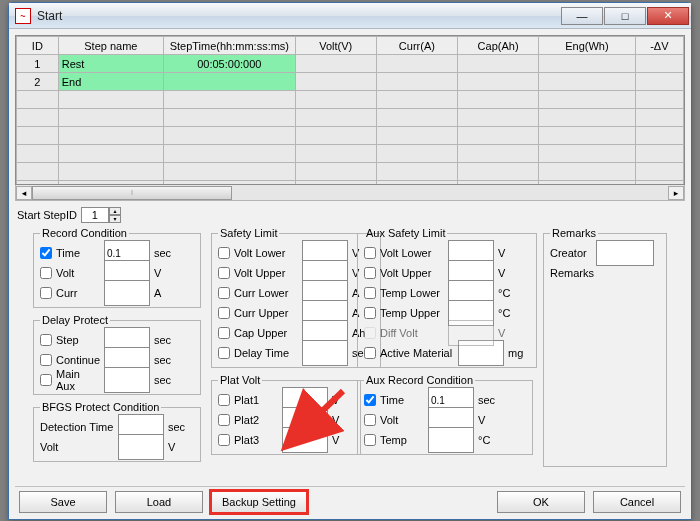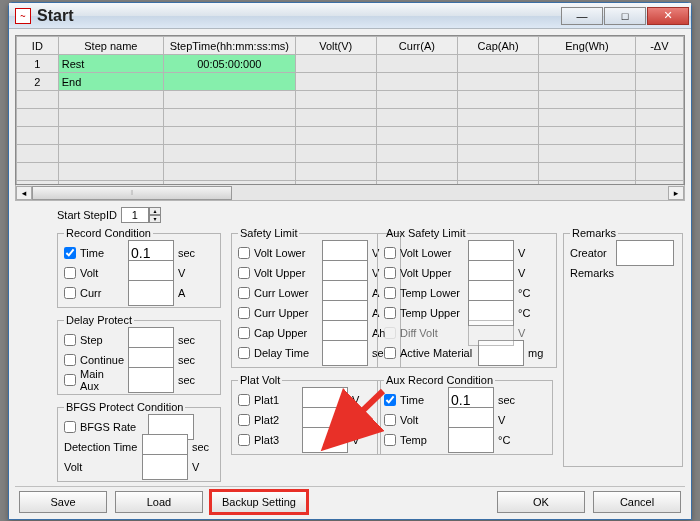--- a/index.html
+++ b/index.html
@@ -35,21 +35,21 @@
     border-bottom: 1px solid #b0b8c0;
   }
   .app-icon {
     width: 16px; height: 16px;
     background: #fff;
     border: 1px solid #c00;
     display: flex; align-items: center; justify-content: center;
     font-size: 9px; color: #c00; font-weight: bold;
     margin-right: 6px;
   }
-  .title-text { flex: 1; color: #222; font-size: 16px; font-weight: bold; }
+  .title-text { flex: 1; color: #222; font-size: 12px; }
   .winbtn {
     width: 42px; height: 18px;
     margin-left: 1px;
     border: 1px solid #888;
     background: linear-gradient(to bottom, #f2f5f9, #d4dde8);
     display: flex; align-items: center; justify-content: center;
     font-size: 11px;
   }
   .winbtn.close { background: linear-gradient(to bottom, #e97f79, #c9433b); color: #fff; border-color: #a03028; }
 
@@ -120,45 +120,44 @@
     position: absolute; left: 0; top: 0; width: 200px; height: 14px;
     background: linear-gradient(to bottom,#f4f4f4,#d4d4d4);
     border: 1px solid #999;
     display:flex; align-items:center; justify-content:center; font-size:8px; color:#bbb;
   }
 
   .panels {
     flex: 1;
     padding: 6px 2px 0 2px;
     position: relative;
-    margin-left: 40px;
   }
   .row1 { display: flex; align-items: center; gap: 4px; margin-bottom: 4px; }
   .spinner {
     display: inline-flex; align-items: center;
   }
   .spinner input { width: 28px; height: 16px; font-size: 11px; text-align: center; border: 1px solid #8a8a8a; }
   .spinner .sp { display:flex; flex-direction:column; }
   .spinner .sb { width:12px; height:8px; border:1px solid #8a8a8a; background:#eee; font-size:6px; line-height:6px; text-align:center; }
 
-  .cols { display: flex; gap: 10px; }
+  .cols { display: flex; gap: 10px; justify-content: center; }
   .col { display: flex; flex-direction: column; gap: 2px; }
   fieldset {
     border: 1px solid #b5b5b5;
     margin: 0 0 4px 0;
     padding: 4px 6px 4px 6px;
   }
   legend { font-size: 11px; padding: 0 2px; }
   .frow { display: flex; align-items: center; height: 20px; gap: 4px; }
   .frow input[type=checkbox] { margin: 0; width: 12px; height: 12px; }
   .frow .lbl { width: 64px; }
   .frow .lbl-w { width: 74px; }
   .frow .lbl-s { width: 44px; }
   .frow input.val {
-    width: 46px; height: 16px; font-size: 14px; border: 1px solid #8a8a8a; padding: 12px 2px;
+    width: 46px; height: 16px; font-size: 10px; border: 1px solid #8a8a8a; padding: 12px 2px;
   }
   .frow input.valw { width: 58px; }
   .frow .unit { width: 22px; }
 
   .btnbar {
     display: flex;
     gap: 8px;
     padding: 4px 4px;
     border-top: 1px solid #c0c0c0;
     align-items: center;
@@ -365,25 +364,20 @@
             <div class="frow">
               <input type="checkbox" style="">
               <span class="lbl-s">Main Aux</span>
               <input class="val" style="">
               <span class="unit">sec</span>
             </div>
           </fieldset>
           <fieldset>
             <legend>BFGS Protect Condition</legend>
             <div class="frow">
-              <input type="checkbox" style="">
-              <span class="lbl">BFGS Rate</span>
-              <input class="val" style="">
-            </div>
-            <div class="frow">
               <span class="lbl-w">Detection Time</span>
               <input class="val" style="">
               <span class="unit">sec</span>
             </div>
             <div class="frow">
               <span class="lbl-w">Volt</span>
               <input class="val" style="">
               <span class="unit">V</span>
             </div>
           </fieldset>

